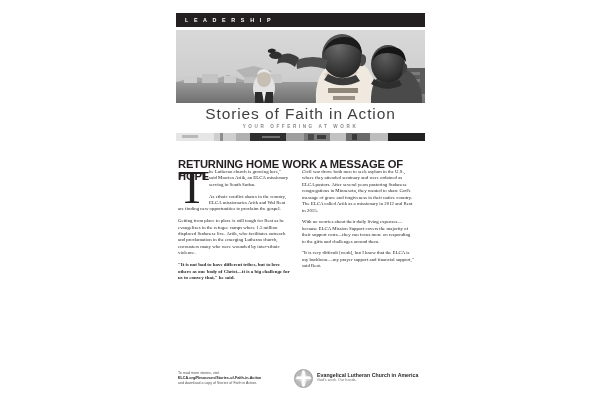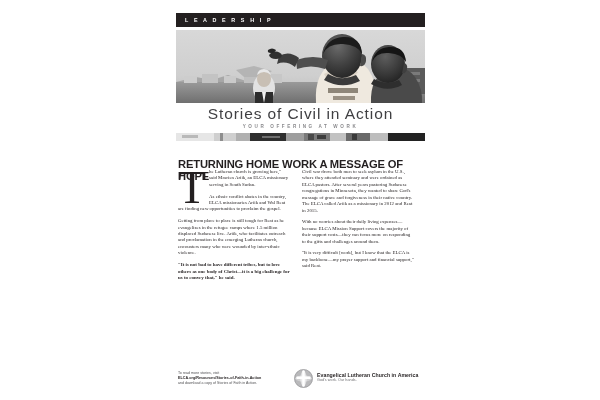--- a/index.html
+++ b/index.html
@@ -293,21 +293,21 @@
       <path d="M195 73 q-1 -26 16 -32 q19 -7 28 6 q8 12 7 26 Z" fill="#4a4a4a"></path>
       <ellipse cx="212" cy="34" rx="17" ry="19" fill="url(#head2)"></ellipse>
       <path d="M196 32 q3 -14 17 -15 q16 -1 17 15 q-4 -8 -17 -9 q-13 -1 -17 9 Z" fill="#151515"></path>
       <path d="M228 33 q4 1 3 6 q-1 5 -5 4 Z" fill="#3f3f3f"></path>
       <path d="M198 49 q13 7 25 1 l3 5 q-15 8 -31 -1 Z" fill="#2e2e2e"></path>
       <rect x="0" y="0" width="249" height="73" fill="none"></rect>
     </svg>
   </div>
 
   <div class="masthead">
-    <div class="masthead-title">Stories of Civil in Action</div>
+    <div class="masthead-title">Stories of Faith in Action</div>
     <div class="masthead-sub">YOUR OFFERING AT WORK</div>
   </div>
 
   <div class="strip">
     <svg width="249" height="8" viewBox="0 0 249 8" preserveAspectRatio="none" aria-hidden="true">
       <rect x="0" y="0" width="249" height="8" fill="#d2d2d2"></rect>
       <rect x="0" y="0" width="38" height="8" fill="#e6e6e6"></rect>
       <rect x="6" y="2" width="16" height="3" fill="#b9b9b9"></rect>
       <rect x="38" y="0" width="22" height="8" fill="#cfcfcf"></rect>
       <rect x="44" y="0" width="3" height="8" fill="#8d8d8d"></rect>

